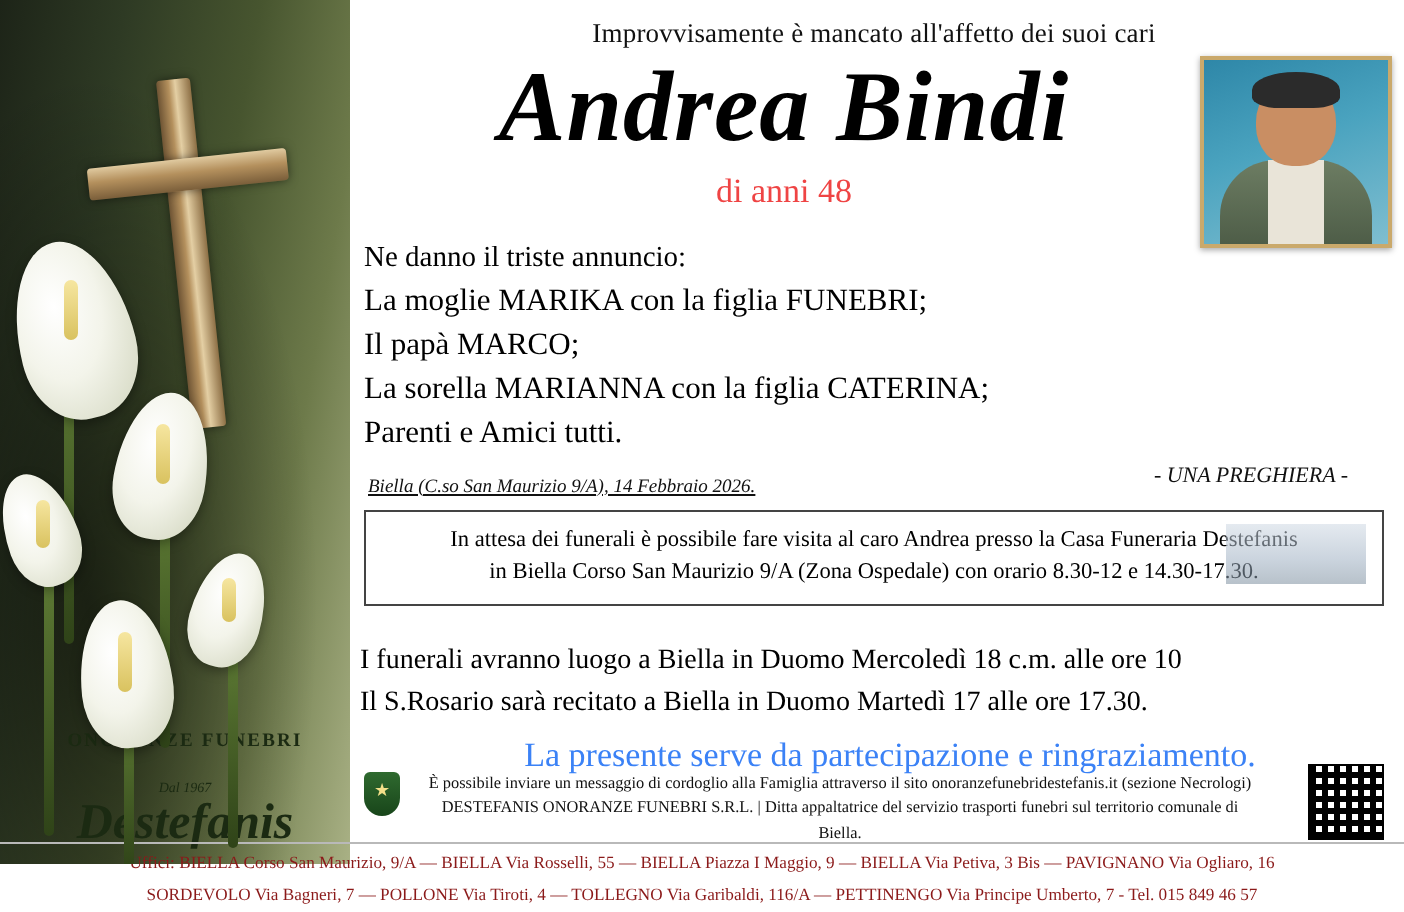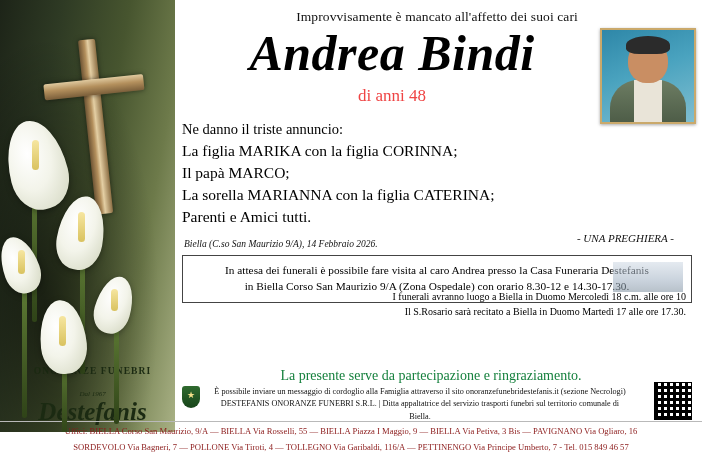--- a/index.html
+++ b/index.html
@@ -179,20 +179,21 @@
     line-height: 1.42;
     color: #000;
   }
   .announce .lead { font-size: 14.5px; }
   .place-date {
     margin-top: 11px;
     padding-left: 12px;
     font-size: 9.5px;
     font-style: italic;
     color: #111;
+    text-decoration: underline;
     display: inline-block;
   }
   .prayer {
     position: absolute;
     right: 28px;
     top: 232px;
     font-size: 11px;
     font-style: italic;
     color: #111;
   }
@@ -214,35 +215,35 @@
     right: 8px;
     top: 6px;
     width: 70px;
     height: 30px;
     background: linear-gradient(180deg,#cfd9e4 0%, #9fb0c2 60%, #7d8f9f 100%);
     opacity: .55;
   }
   .funeral {
     position: absolute;
     left: 8px;
-    top: 289px;
+    top: 320px;
     width: 506px;
-    text-align: right;
-    font-size: 10px;
+    text-align: left;
+    font-size: 14px;
     line-height: 1.5;
     color: #000;
   }
   .thanks {
     position: absolute;
-    left: 6px;
+    left: 20px;
     top: 368px;
     width: 506px;
     text-align: center;
-    font-size: 14px;
-    color: #15803d;
+    font-size: 17px;
+    color: #3b82f6;
   }
   
   .agency {
     position: absolute;
     left: 0;
     top: 366px;
     width: 702px;
     height: 90px;
     border-top: 0;
   }
@@ -384,21 +385,21 @@
 
     <div class="photo">
       <div class="body"></div>
       <div class="shirt"></div>
       <div class="head"></div>
       <div class="hair"></div>
     </div>
 
     <div class="announce">
       <div class="lead">Ne danno il triste annuncio:</div>
-      <div>La figlia MARIKA con la figlia CORINNA;</div>
+      <div>La moglie MARIKA con la figlia FUNEBRI;</div>
       <div>Il papà MARCO;</div>
       <div>La sorella MARIANNA con la figlia CATERINA;</div>
       <div>Parenti e Amici tutti.</div>
     </div>
 
     <div class="place-date">Biella (C.so San Maurizio 9/A), 14 Febbraio 2026.</div>
 
     <div class="prayer">- UNA PREGHIERA -</div>
 
     <div class="notice">

